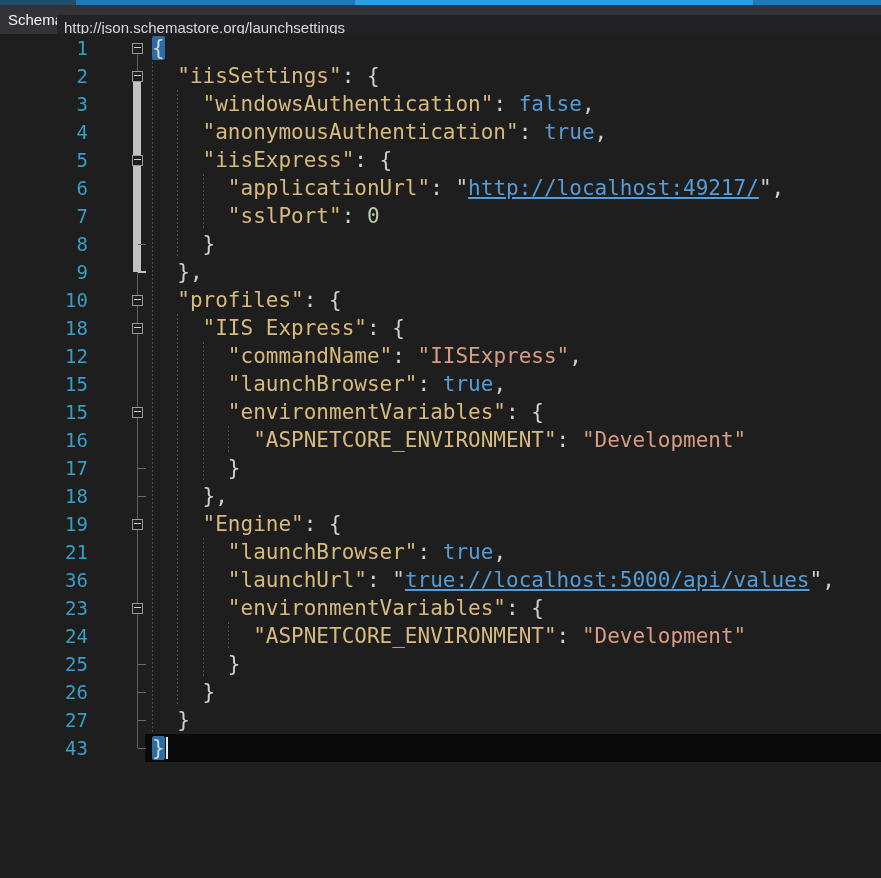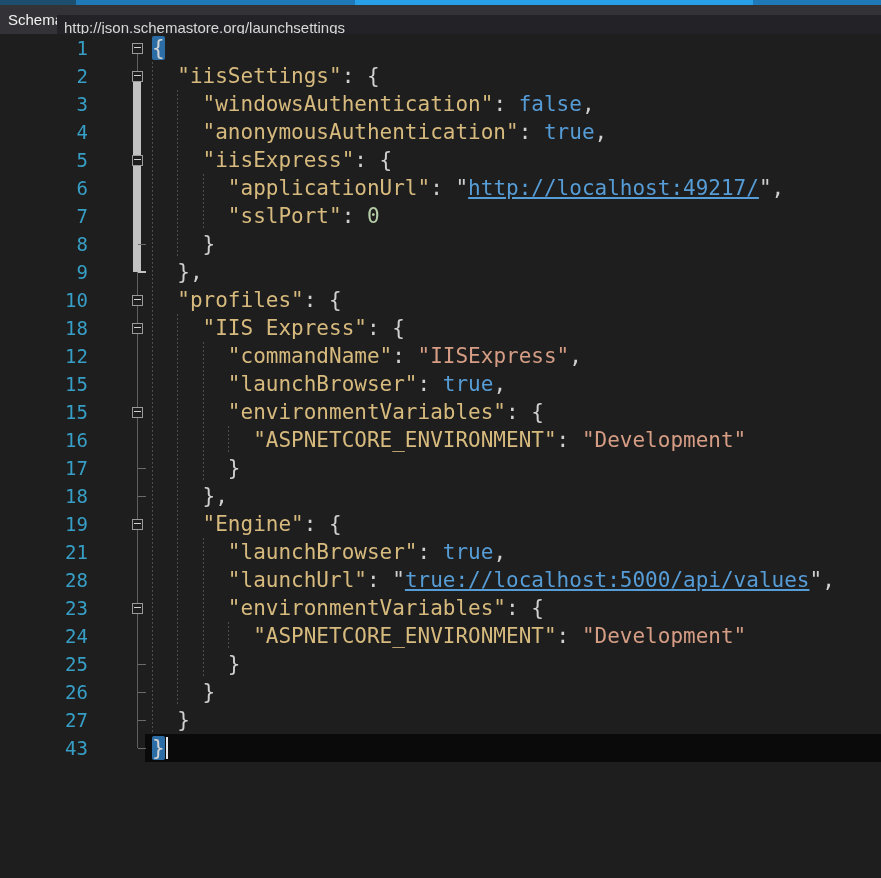--- a/index.html
+++ b/index.html
@@ -227,21 +227,21 @@
           <div class="guide" style="left: 202.6px;"></div>
           <div class="f-v"></div>
           <div class="ln">21</div>
           <div class="code"><span class="tk-ws">      </span><span class="tk-prop">"launchBrowser"</span><span class="tk-punc">: </span><span class="tk-kw">true</span><span class="tk-punc">,</span></div>
         </div>
         <div class="row">
           <div class="guide" style="left: 152px;"></div>
           <div class="guide" style="left: 177.3px;"></div>
           <div class="guide" style="left: 202.6px;"></div>
           <div class="f-v"></div>
-          <div class="ln">28</div>
+          <div class="ln">36</div>
           <div class="code"><span class="tk-ws">      </span><span class="tk-prop">"launchUrl"</span><span class="tk-punc">: </span><span class="tk-strq">"</span><span class="tk-url">true://localhost:5000/api/values</span><span class="tk-strq">"</span><span class="tk-punc">,</span></div>
         </div>
         <div class="row">
           <div class="guide" style="left: 152px;"></div>
           <div class="guide" style="left: 177.3px;"></div>
           <div class="guide" style="left: 202.6px;"></div>
           <div class="f-vt"></div>
           <div class="f-vb"></div>
           <div class="f-box"></div>
           <div class="ln">23</div>

